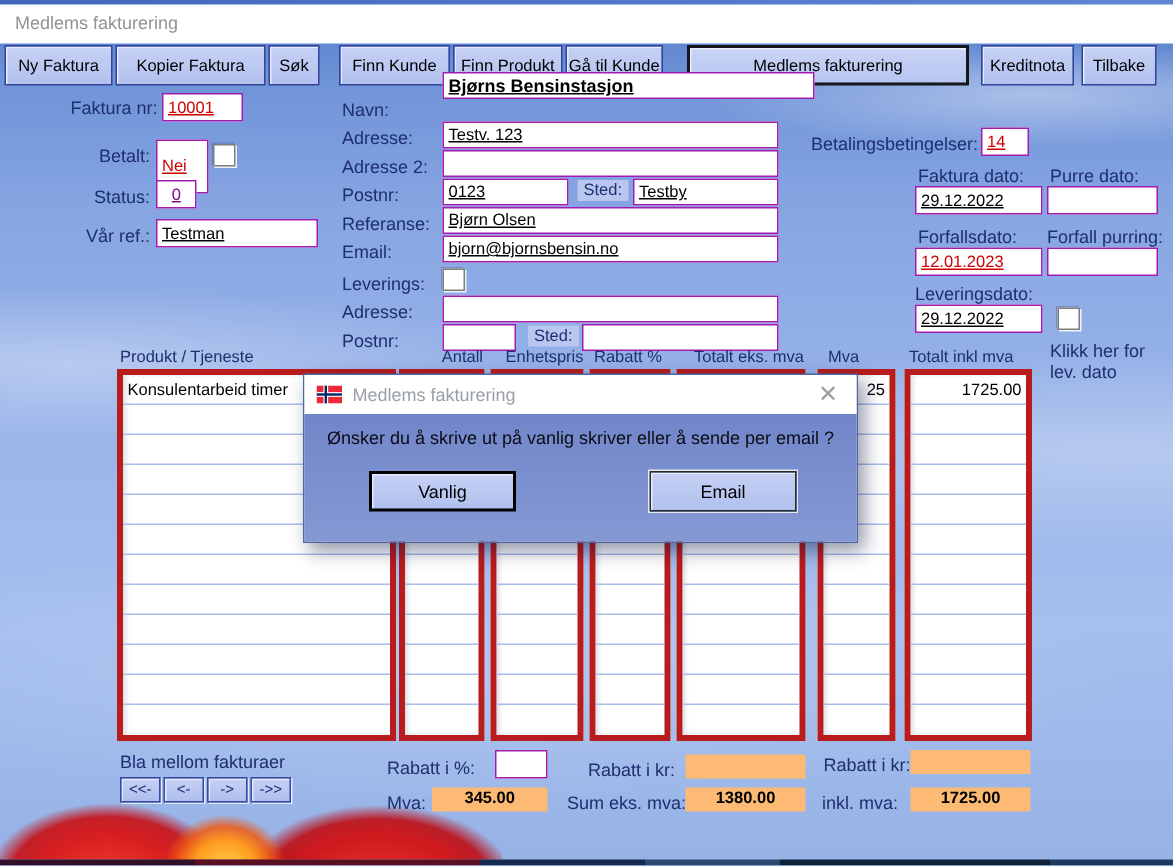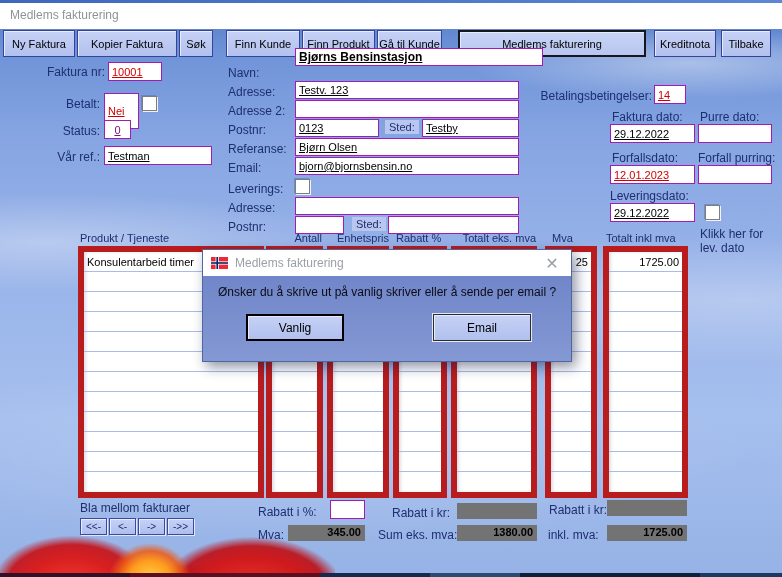--- a/index.html
+++ b/index.html
@@ -31,27 +31,27 @@
   .inp.purple{color:#7d0d86;justify-content:center;}
   .inp.bold{font-weight:bold;font-size:12px;}
   .stedlbl{position:absolute;background:#b9c6f0;color:#1e2f6f;font-size:11px;padding:1px 4px;z-index:5;}
   .chk{position:absolute;width:13px;height:13px;background:#fff;border:1px solid #7d7d7d;
        box-shadow:1px 1px 0 rgba(255,255,255,.85),-1px -1px 0 rgba(90,110,170,.5);z-index:5;}
   .tbtn{position:absolute;top:30px;height:27px;background:linear-gradient(#c6d1f5,#b2c1ee);
         border:1px solid #35439a;box-shadow:inset 1px 1px 0 #e6ecfc;color:#000;font-size:11px;
         display:flex;align-items:center;justify-content:center;z-index:5;box-sizing:border-box;cursor:default;}
   .tbtn.active{border:2px solid #16161c;background:linear-gradient(#c9d4f6,#b7c5f0);}
   .thead{position:absolute;top:232px;color:#1e2f6f;font-size:11px;white-space:nowrap;z-index:5;}
-  .tcol{position:absolute;top:246px;background:#fff;border:6px solid #b91c1c;z-index:4;box-sizing:border-box;
+  .tcol{position:absolute;top:246px;background:#fff;border:4px solid #b91c1c;z-index:4;box-sizing:border-box;
         box-shadow:inset 2px 0 3px rgba(120,130,160,.25);}
   .tcell{height:20px;border-bottom:1px solid #a9bce8;font-size:11px;color:#000;
          display:flex;align-items:center;padding:0 3px;box-sizing:border-box;}
   .tcell.r{justify-content:flex-end;}
-  .vbox{position:absolute;background:#737373;font-size:11px;font-weight:bold;color:#000;
-        text-align:right;padding:1px 4px;z-index:5;box-sizing:border-box;}
+  .vbox{position:absolute;background:#fdba74;font-size:11px;font-weight:bold;color:#000;
+        text-align:center;padding:1px 4px;z-index:5;box-sizing:border-box;}
   .navbtn{position:absolute;top:518px;width:27px;height:17px;background:linear-gradient(#c6d1f5,#aebeee);
         border:1px solid #3a4aa0;box-shadow:inset 1px 1px 0 #e6ecfc,1px 1px 0 rgba(255,255,255,.7);
         color:#1e2f6f;font-size:10px;display:flex;align-items:center;justify-content:center;z-index:5;box-sizing:border-box;}
   
   .dialog{position:absolute;left:202px;top:249px;width:370px;height:113px;z-index:10;
           border:1px solid #51669e;box-shadow:4px 5px 12px rgba(10,20,60,.45);box-sizing:border-box;}
   .dlg-title{position:relative;height:26px;background:#fff;display:flex;align-items:center;padding:0 8px;}
   .dlg-title .dtxt{font-size:12px;color:#9aa0a6;margin-left:7px;flex:1;}
   .dlg-close{font-size:16px;color:#9aa0a6;width:22px;text-align:center;}
   .dlg-body{position:relative;height:85px;background:linear-gradient(180deg,#7186c9,#8498d4);}

